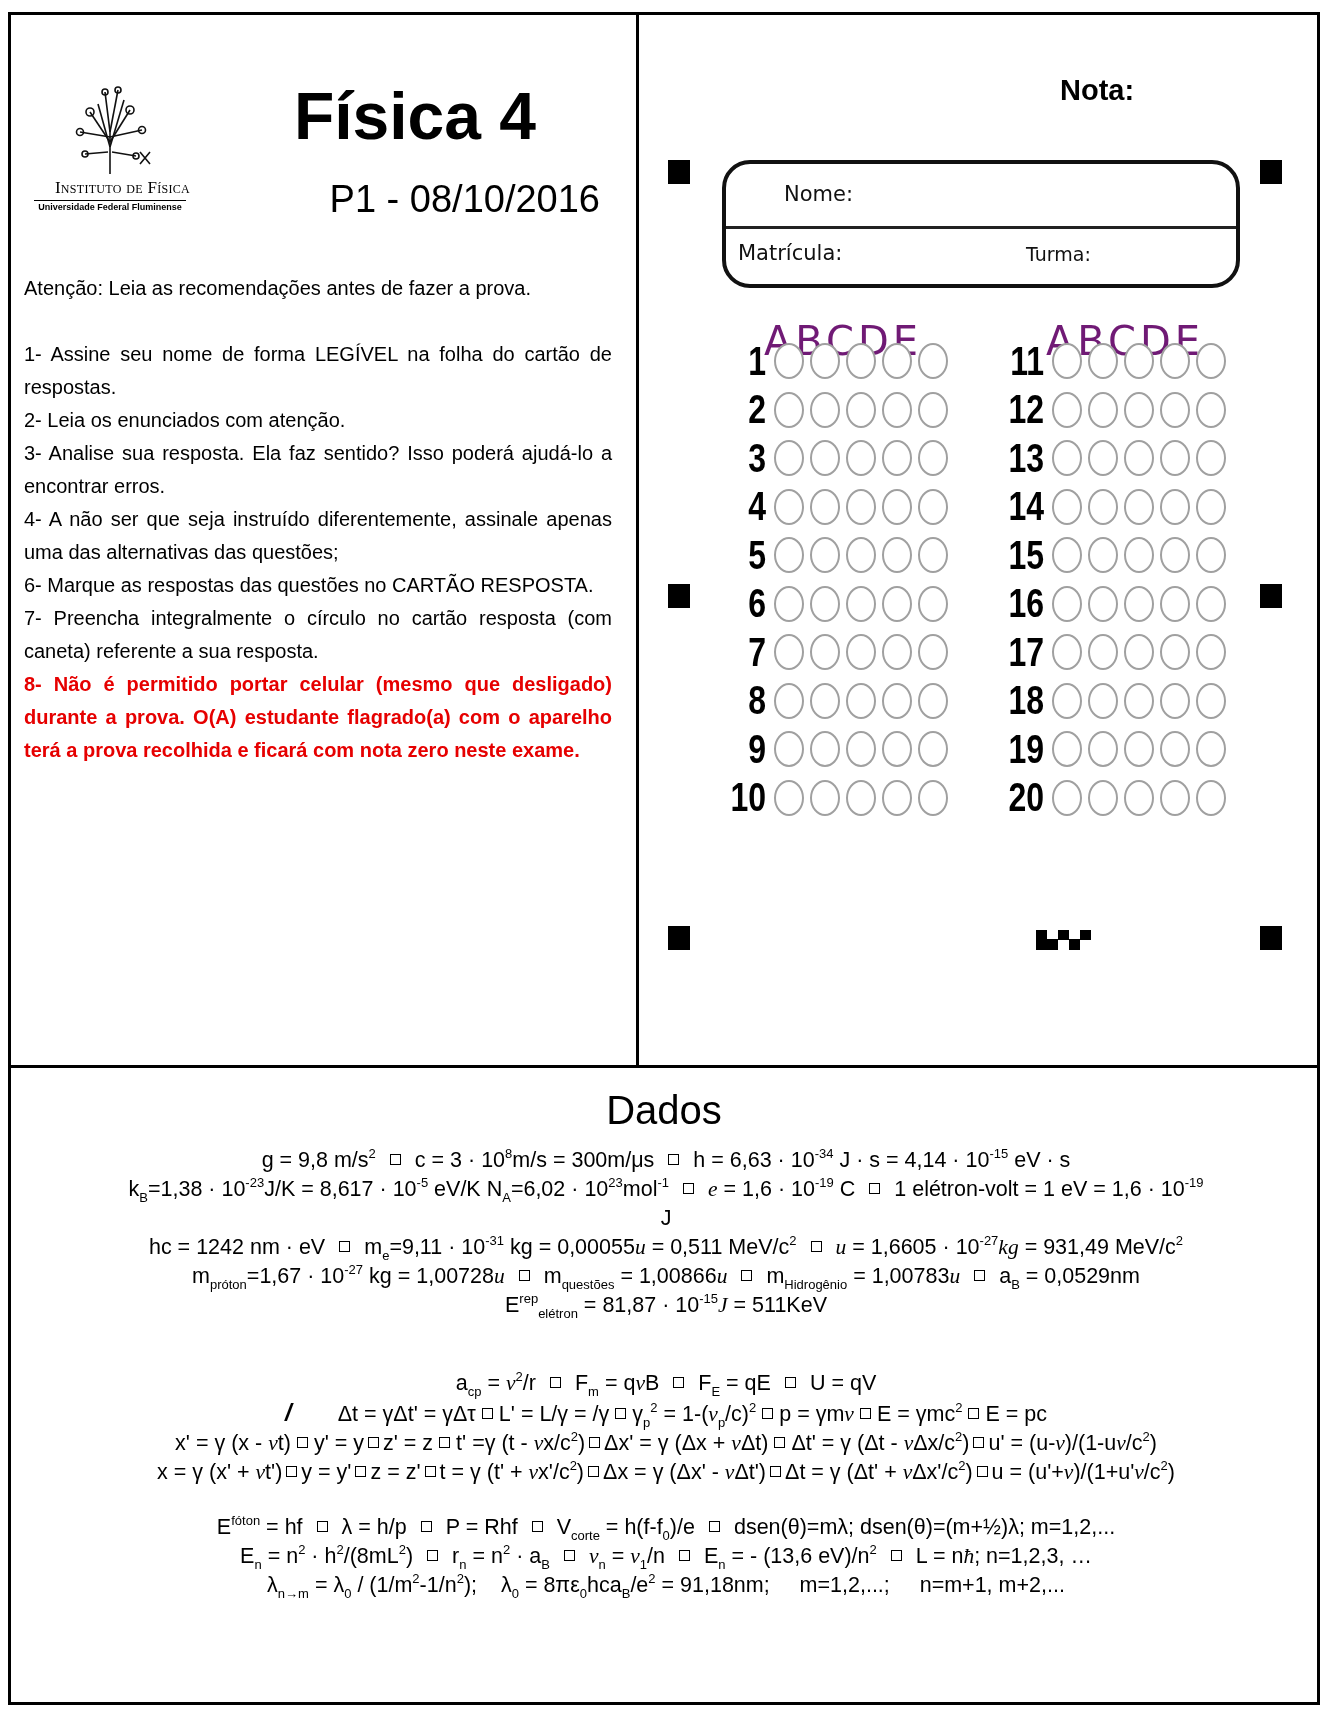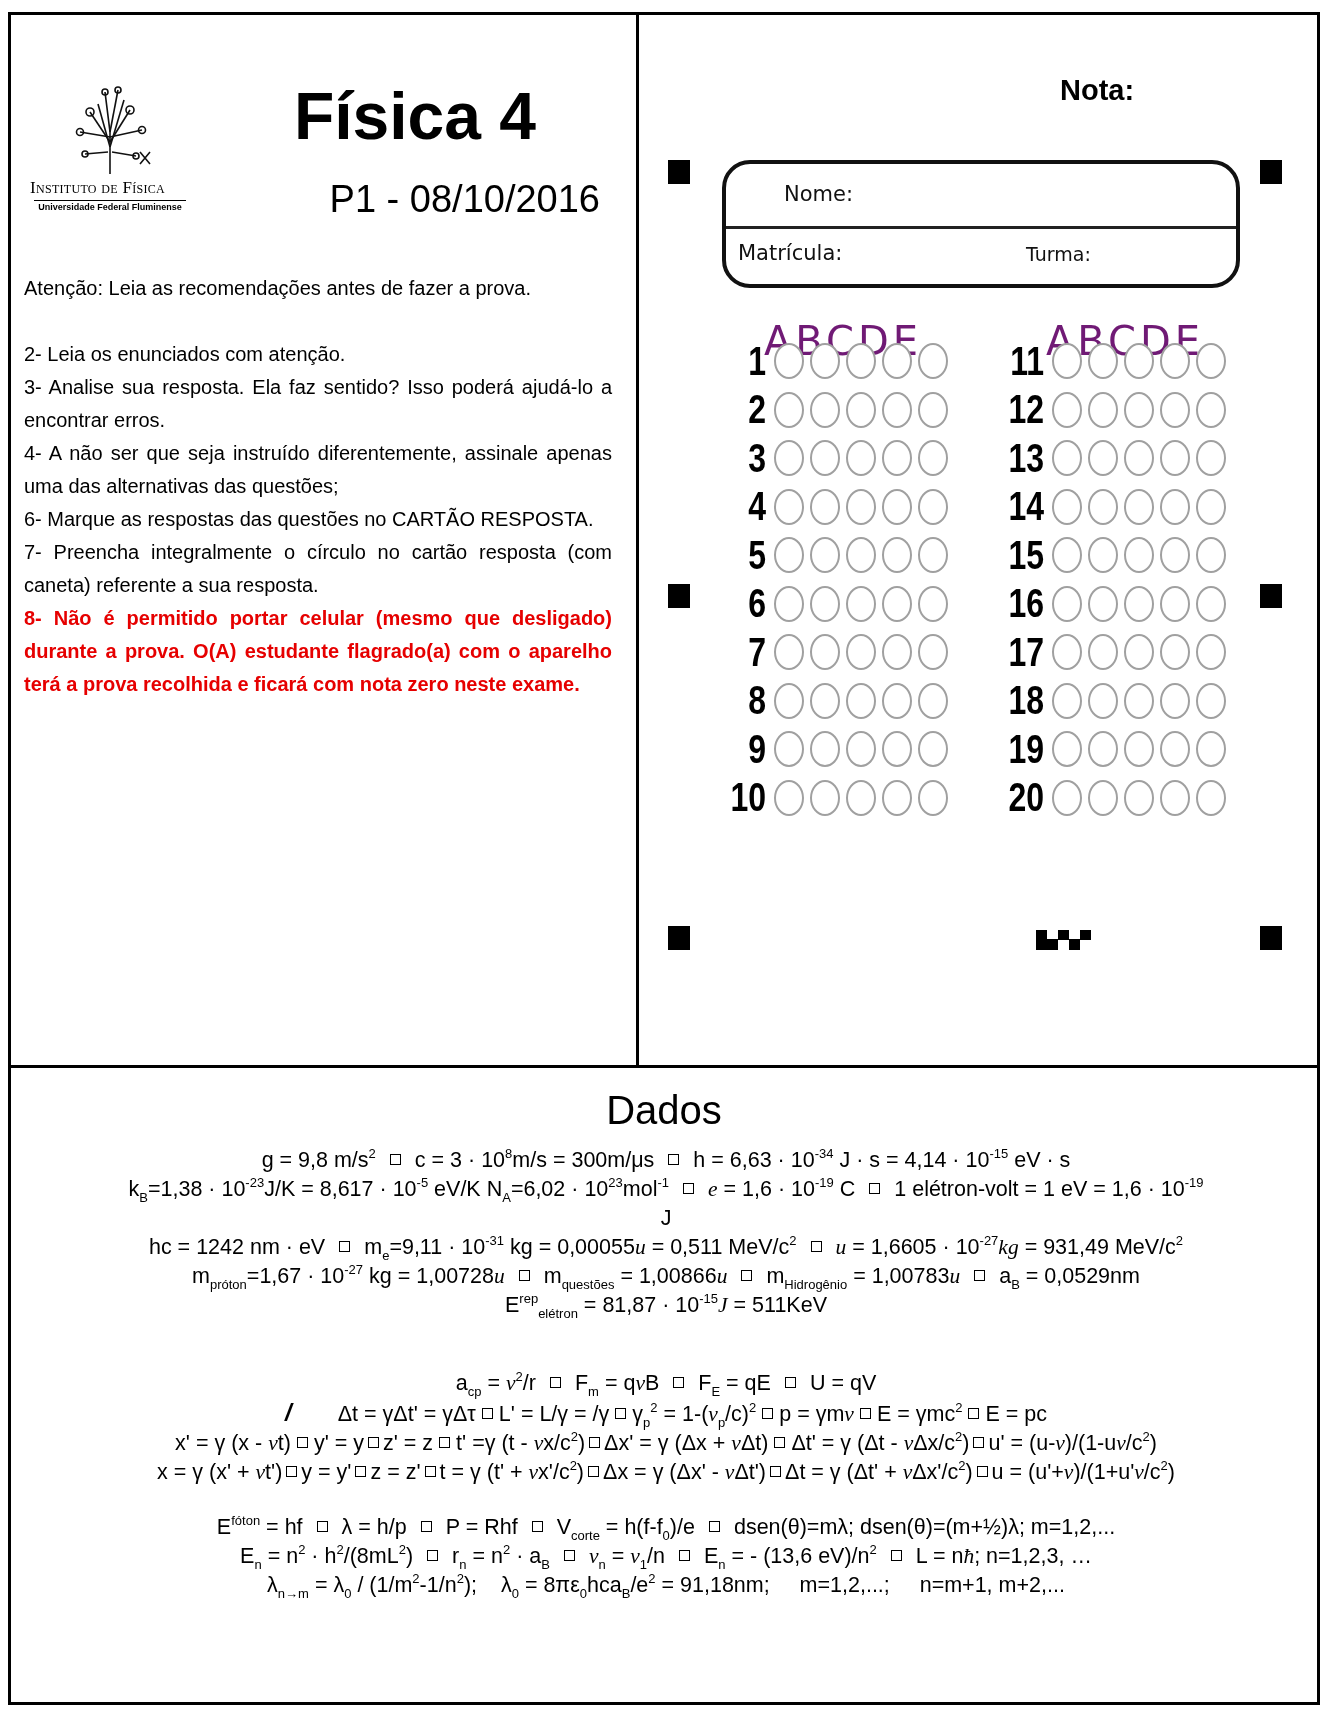--- a/index.html
+++ b/index.html
@@ -4,21 +4,21 @@
 <style>
   html, body { margin: 0; padding: 0; background: #ffffff; }
   body { width: 1336px; height: 1718px; position: relative; font-family: "Liberation Sans", sans-serif; color: #000; overflow: hidden; }
   .frame { position: absolute; left: 8px; top: 12px; width: 1312px; height: 1693px; border: 3px solid #000; box-sizing: border-box; }
   .vdiv { position: absolute; left: 636px; top: 12px; width: 3px; height: 1055px; background: #000; }
   .hdiv { position: absolute; left: 8px; top: 1065px; width: 1312px; height: 3px; background: #000; }
 
   
   .logo { position: absolute; left: 30px; top: 82px; width: 160px; height: 130px; }
   .logo-tree { position: absolute; left: 30px; top: 0; width: 100px; height: 94px; }
-  .logo-inst { position: absolute; left: 0; top: 96px; width: 160px; text-align: left; font-family: "Liberation Serif", serif; font-size: 17px; letter-spacing: 0.3px; font-variant: small-caps; }
+  .logo-inst { position: absolute; left: 0; top: 96px; width: 160px; text-align: right; font-family: "Liberation Serif", serif; font-size: 17px; letter-spacing: 0.3px; font-variant: small-caps; }
   .logo-rule { position: absolute; left: 4px; top: 118px; width: 152px; height: 1px; background: #000; }
   .logo-univ { position: absolute; left: 0; top: 120px; width: 160px; text-align: center; font-size: 9px; font-weight: bold; }
   .title { position: absolute; left: 230px; top: 78px; width: 370px; text-align: center; font-size: 66px; font-weight: bold; }
   .subtitle { position: absolute; left: 230px; top: 178px; width: 370px; text-align: right; font-size: 38px; }
 
   .instructions { position: absolute; left: 24px; top: 272px; width: 588px; font-size: 20px; line-height: 33px; }
   .instructions p { margin: 0; text-align: justify; }
   .instructions .warn { margin-bottom: 33px; text-align: left; }
   .red { color: #e60000; font-weight: bold; }
   .red-big { color: #e60000; font-weight: bold; font-size: 30px; line-height: 38px; }
@@ -85,20 +85,21 @@
   </svg>
   <div class="logo-inst">Instituto de Física</div>
   <div class="logo-rule"></div>
   <div class="logo-univ">Universidade Federal Fluminense</div>
 </div>
 <div class="title">Física 4</div>
 <div class="subtitle">P1 - 08/10/2016</div>
 
 <div class="instructions">
   <p class="warn">Atenção: Leia as recomendações antes de fazer a prova.</p>
+  <p>1- Assine seu nome de forma LEGÍVEL na folha do cartão de respostas.</p>
   <p>2- Leia os enunciados com atenção.</p>
   <p>3- Analise sua resposta. Ela faz sentido? Isso poderá ajudá-lo a encontrar erros.</p>
   <p>4- A não ser que seja instruído diferentemente, assinale apenas uma das alternativas das questões;</p>
   <p>6- Marque as respostas das questões no CARTÃO RESPOSTA.</p>
   <p>7- Preencha integralmente o círculo no cartão resposta (com caneta) referente a sua resposta.</p>
   <p class="red">8- Não é permitido portar celular (mesmo que desligado) durante a prova. O(A) estudante flagrado(a) com o aparelho terá a prova recolhida e ficará com nota zero neste exame.</p>
 </div>
 
 <div class="nota">Nota:</div>
 

